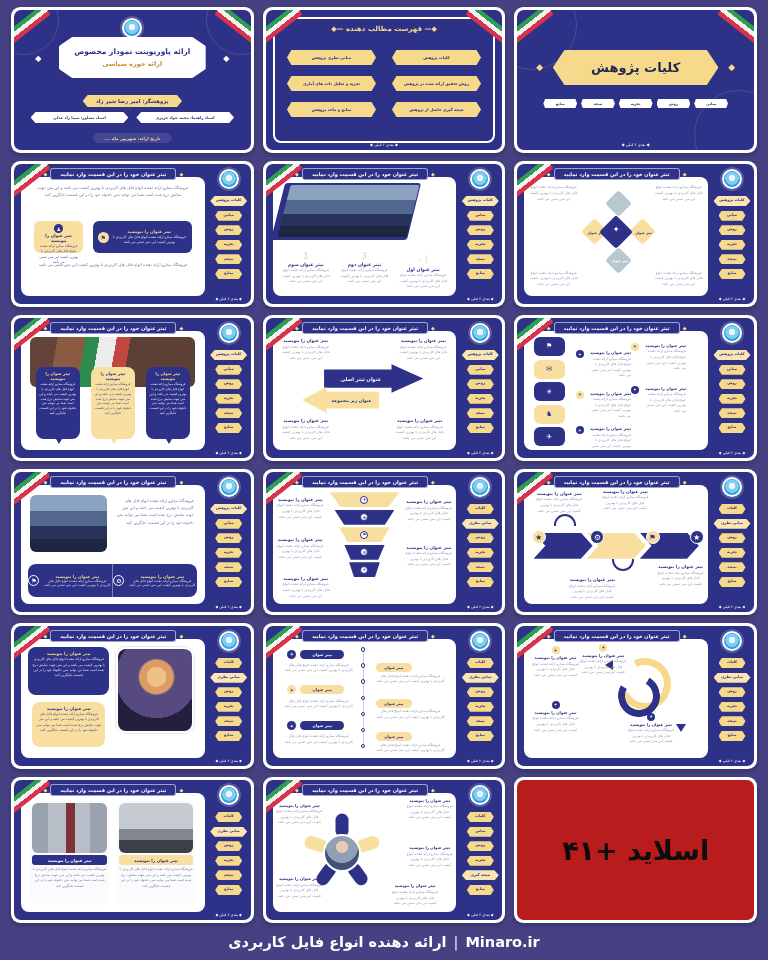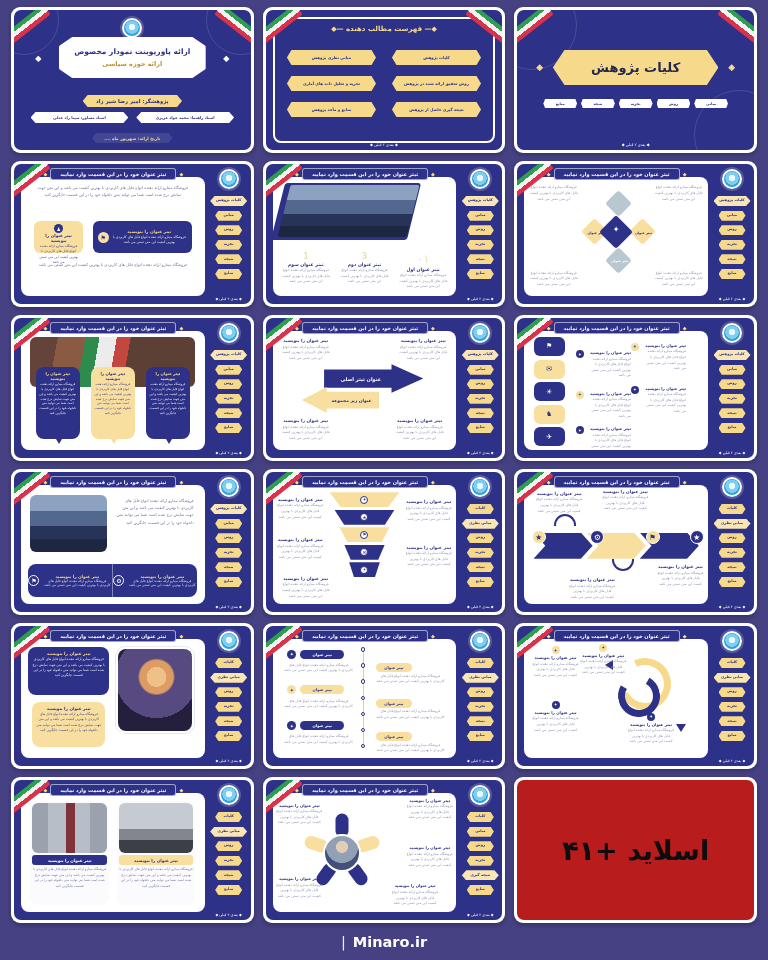--- a/index.html
+++ b/index.html
@@ -831,14 +831,15 @@
       </div>
       <div class="slide">
         <div class="s-in light">
           <div class="count" dir="ltr">۴۱+ اسلاید</div>
         </div>
       </div>
     </div>
   <div class="footer">
     <span style="direction:ltr">Minaro.ir</span>
     <span class="sep">|</span>
+    <span>ارائه دهنده انواع فایل کاربردی</span>
   </div>
 </div>
 
 </body></html>

